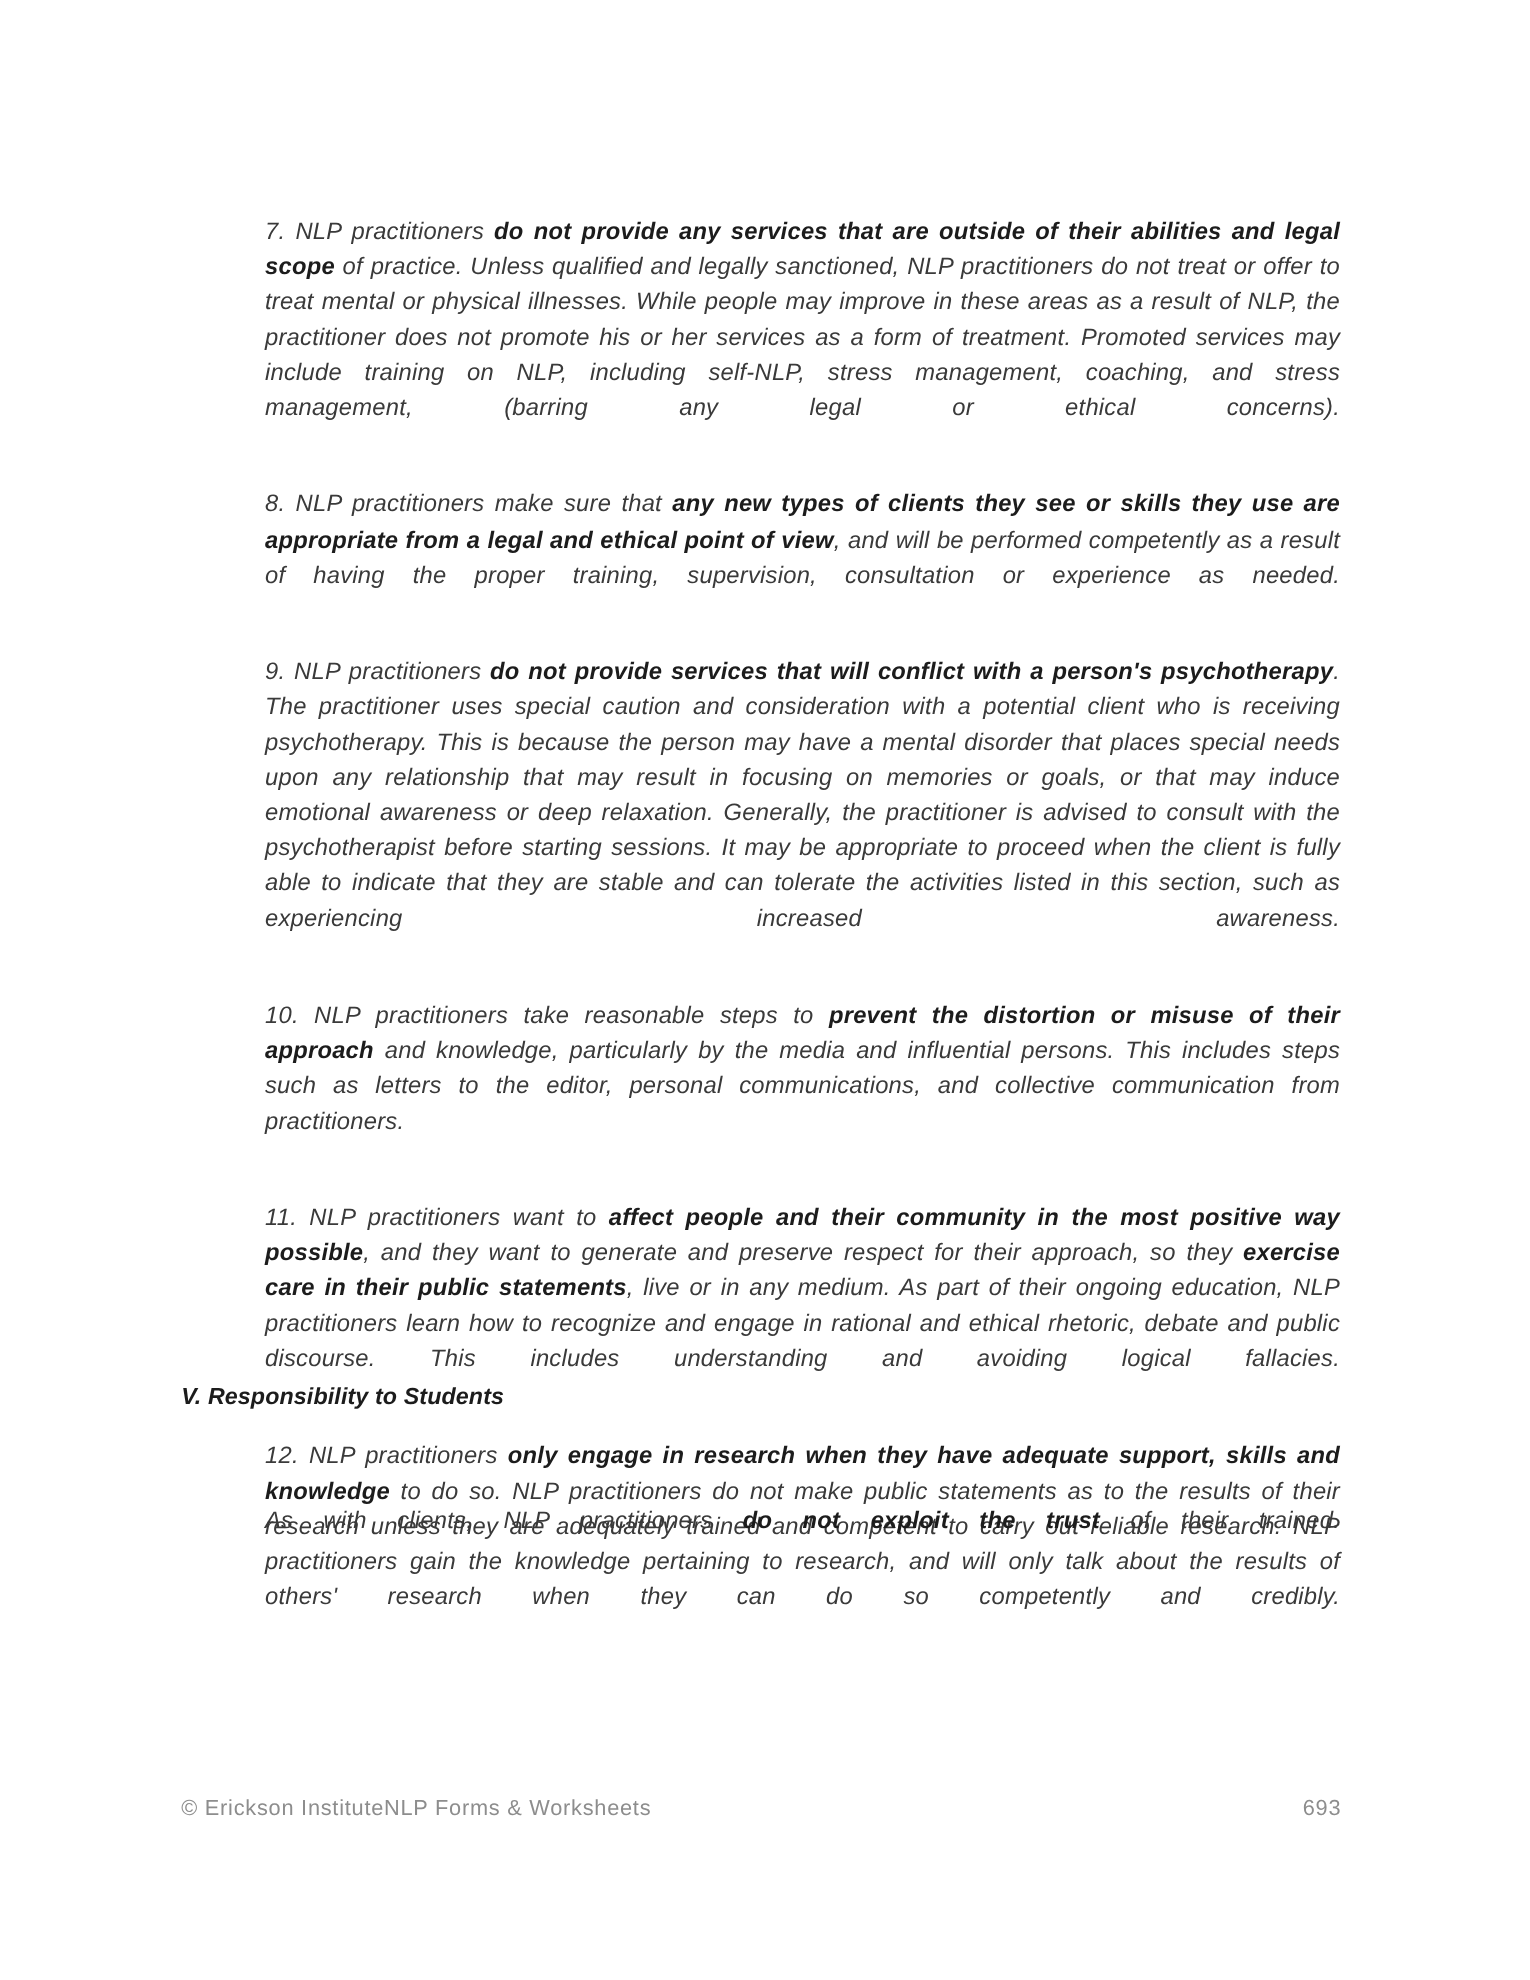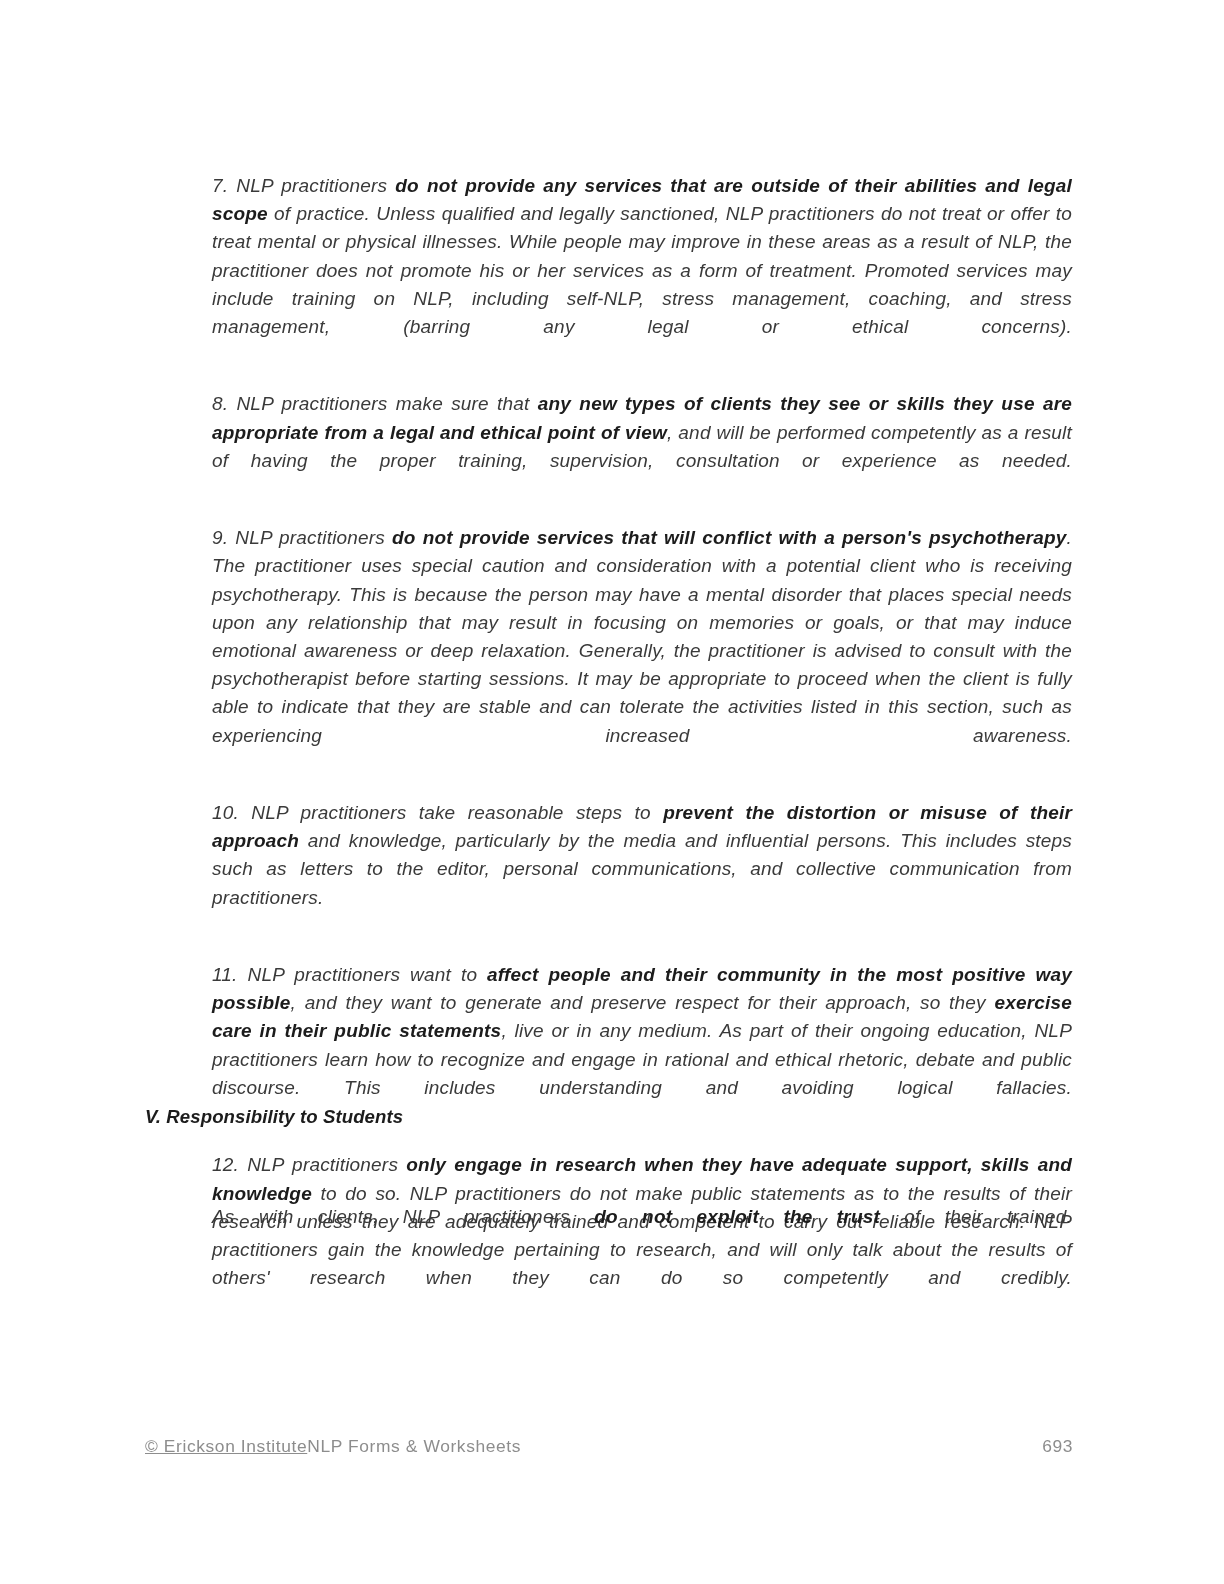--- a/index.html
+++ b/index.html
@@ -82,21 +82,21 @@
     position: absolute;
     left: 145px;
     top: 1436px;
     width: 928px;
     display: flex;
     align-items: baseline;
     font-size: 17.4px;
     color: #8d8d8d;
     letter-spacing: 0.035em;
   }
-  .footer .f-left   { flex: 0 0 auto; text-decoration: underline; }
+  .footer .f-left   { flex: 0 0 auto; }
   .footer .f-center { flex: 1 1 auto; text-align: left; padding-right: 36px; }
   .footer .f-right  { flex: 0 0 auto; }
 </style>
 </head>
 <body>
 
 <div class="page">
 
   <div class="content" id="main-column">
       <p class="para"><span>7. NLP practitioners </span><b>do not provide any services that are outside of their abilities and legal scope</b><span> of practice. Unless qualified and legally sanctioned, NLP practitioners do not treat or offer to treat mental or physical illnesses. While people may improve in these areas as a result of NLP, the practitioner does not promote his or her services as a form of treatment. Promoted services may include training on NLP, including self-NLP, stress management, coaching, and stress management, (barring any legal or ethical concerns).</span></p>

